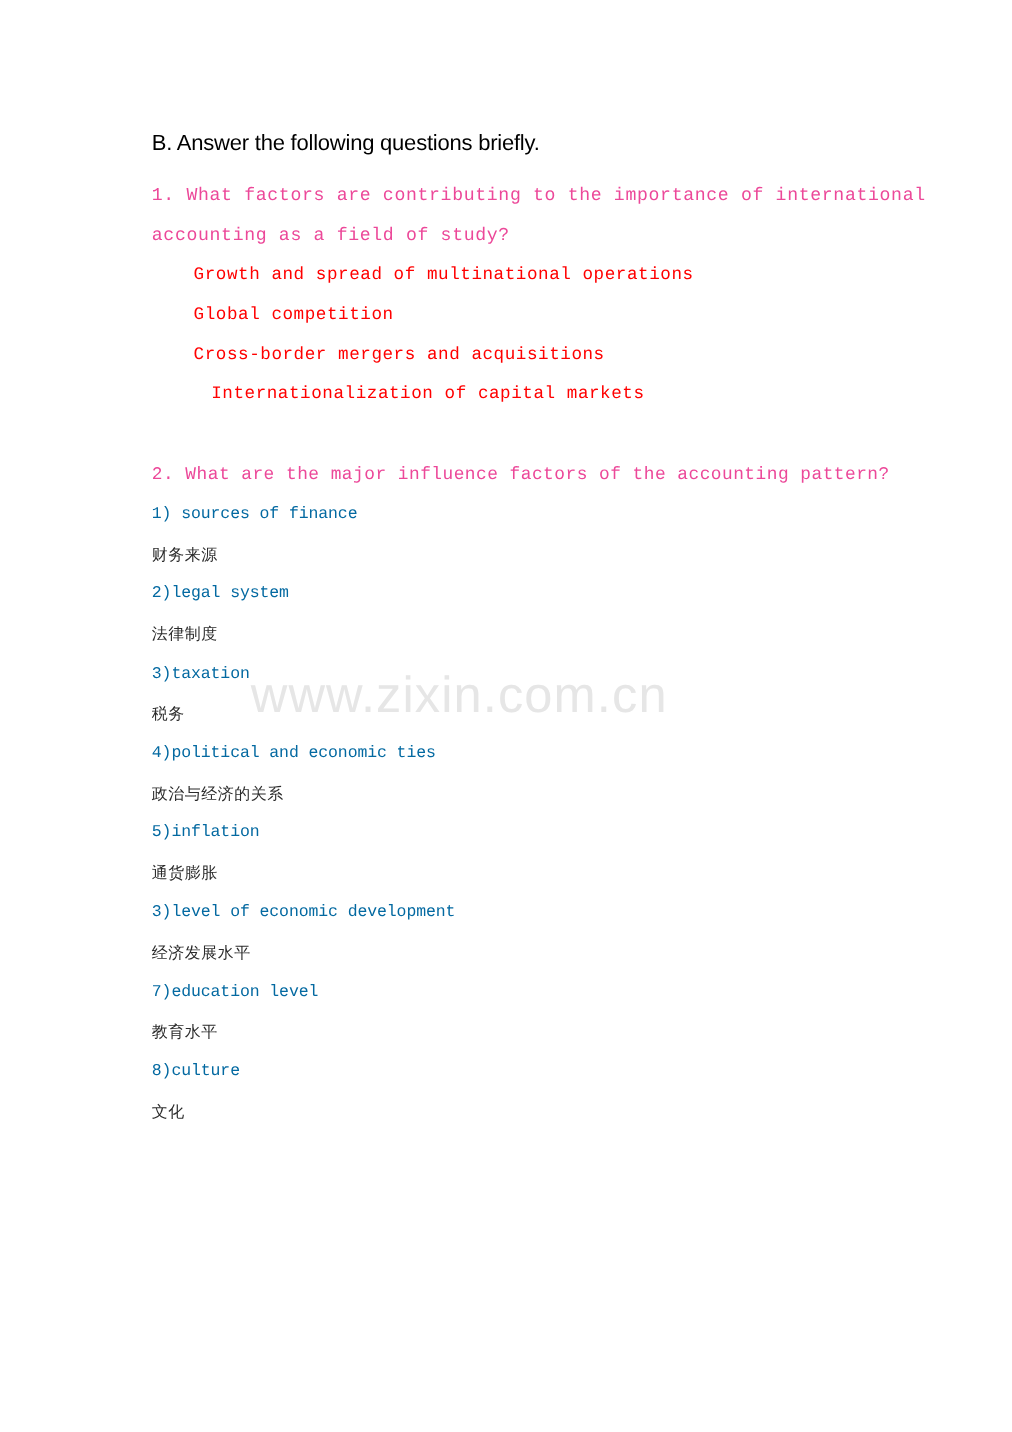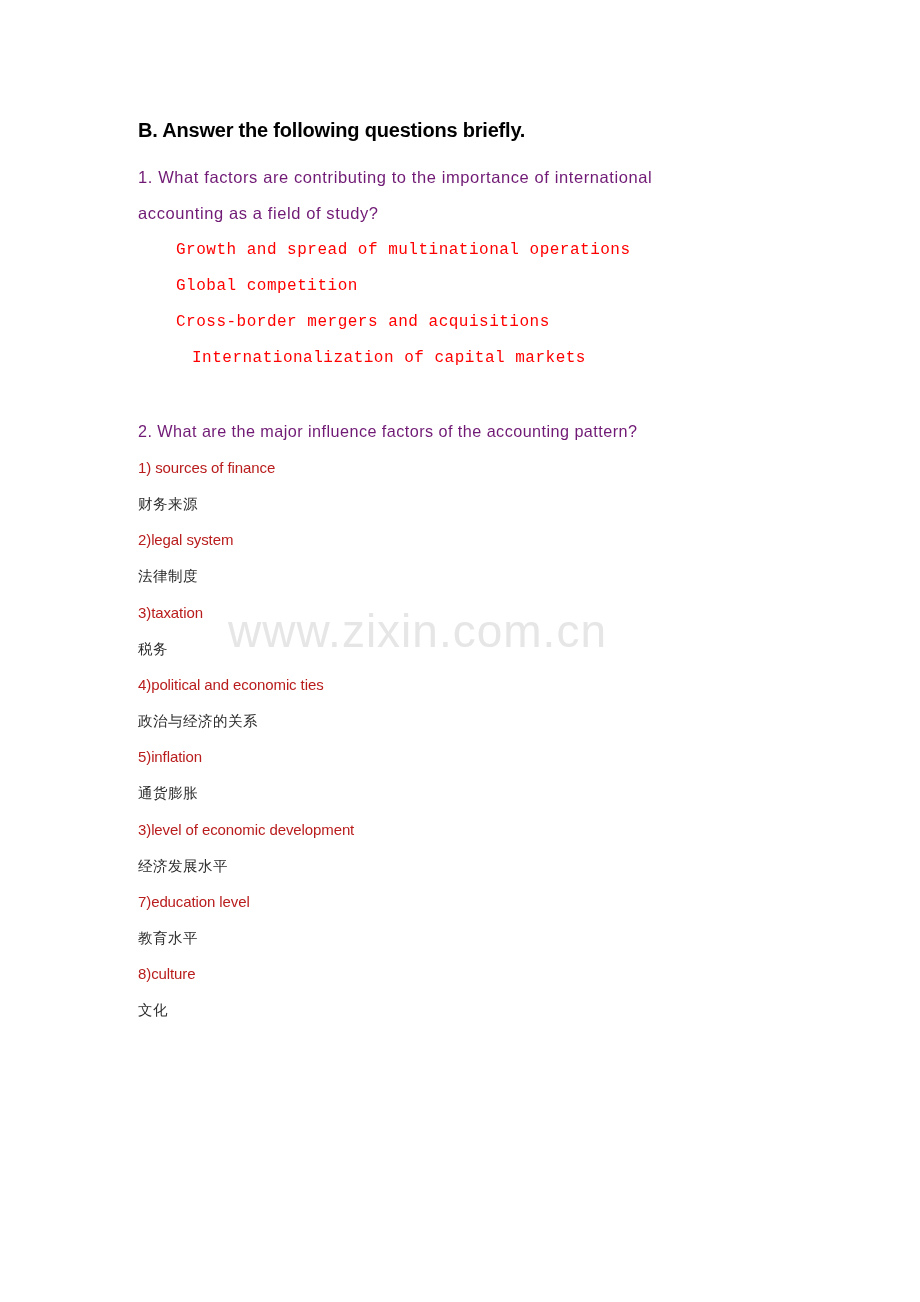--- a/index.html
+++ b/index.html
@@ -43,33 +43,33 @@
     top: 0;
     width: 920px;
     z-index: 1;
   }
 
   .heading {
     position: absolute;
     left: 138px;
     top: 119px;
     font-family: "Liberation Sans", sans-serif;
-    font-weight: bold;
+    font-weight: normal;
     font-size: 20px;
     color: #000000;
     white-space: nowrap;
     letter-spacing: -0.2px;
   }
 
   .question {
     position: absolute;
     left: 138px;
-    font-family: Liberation Sans, sans-serif;
+    font-family: Liberation Mono, monospace;
     font-size: 16.5px;
-    color: #701a75;
+    color: #ec4899;
     letter-spacing: 0.6px;
     white-space: nowrap;
   }
 
   #q1-line1 { top: 168px; }
   #q1-line2 { top: 204px; }
   #q2-line1 { top: 422px; font-size: 16.2px; letter-spacing: 0.45px; text-align: center; }
 
   .answer-mono {
     position: absolute;
@@ -82,23 +82,23 @@
   }
 
   #a1-0 { top: 241px; text-align: right; }
   #a1-1 { top: 277px; }
   #a1-2 { top: 313px; }
   #a1-3 { top: 349px; margin-left: 16px; }
 
   .item-en {
     position: absolute;
     left: 138px;
-    font-family: Liberation Sans, sans-serif;
+    font-family: Liberation Mono, monospace;
     font-size: 15px;
-    color: #b91c1c;
+    color: #0369a1;
     white-space: nowrap;
     letter-spacing: -0.1px;
   }
 
   .item-zh {
     position: absolute;
     left: 138px;
     font-family: "DejaVu Sans", "Liberation Sans", sans-serif;
     font-size: 14.5px;
     color: #2b2b2b;

